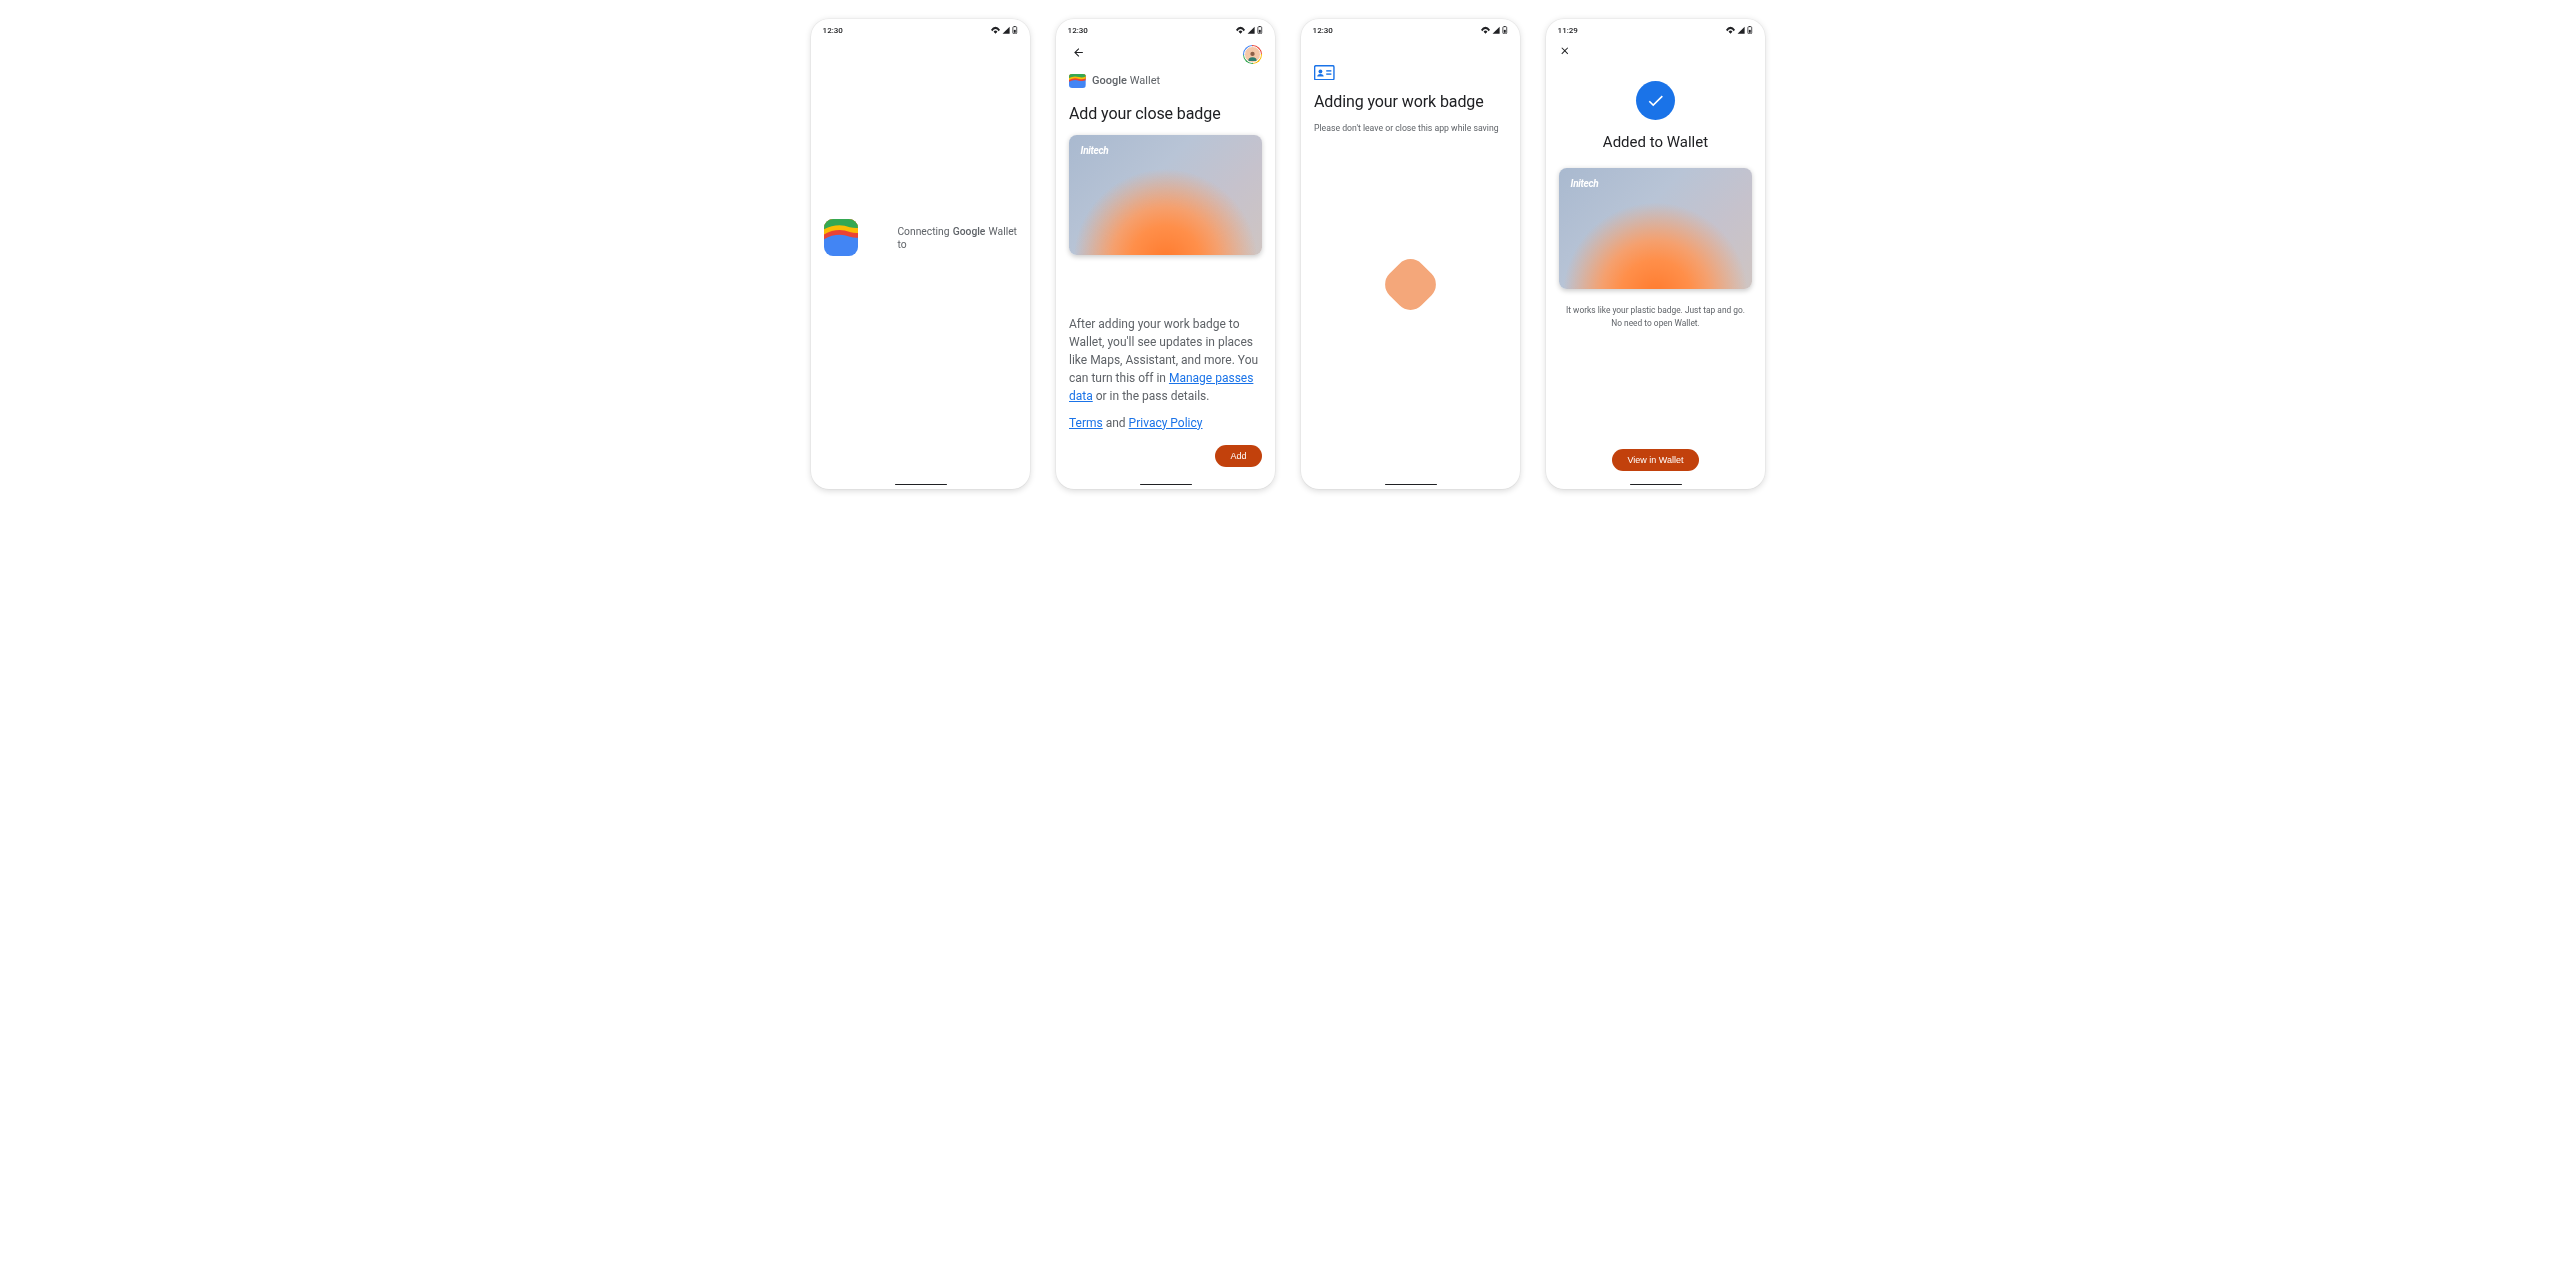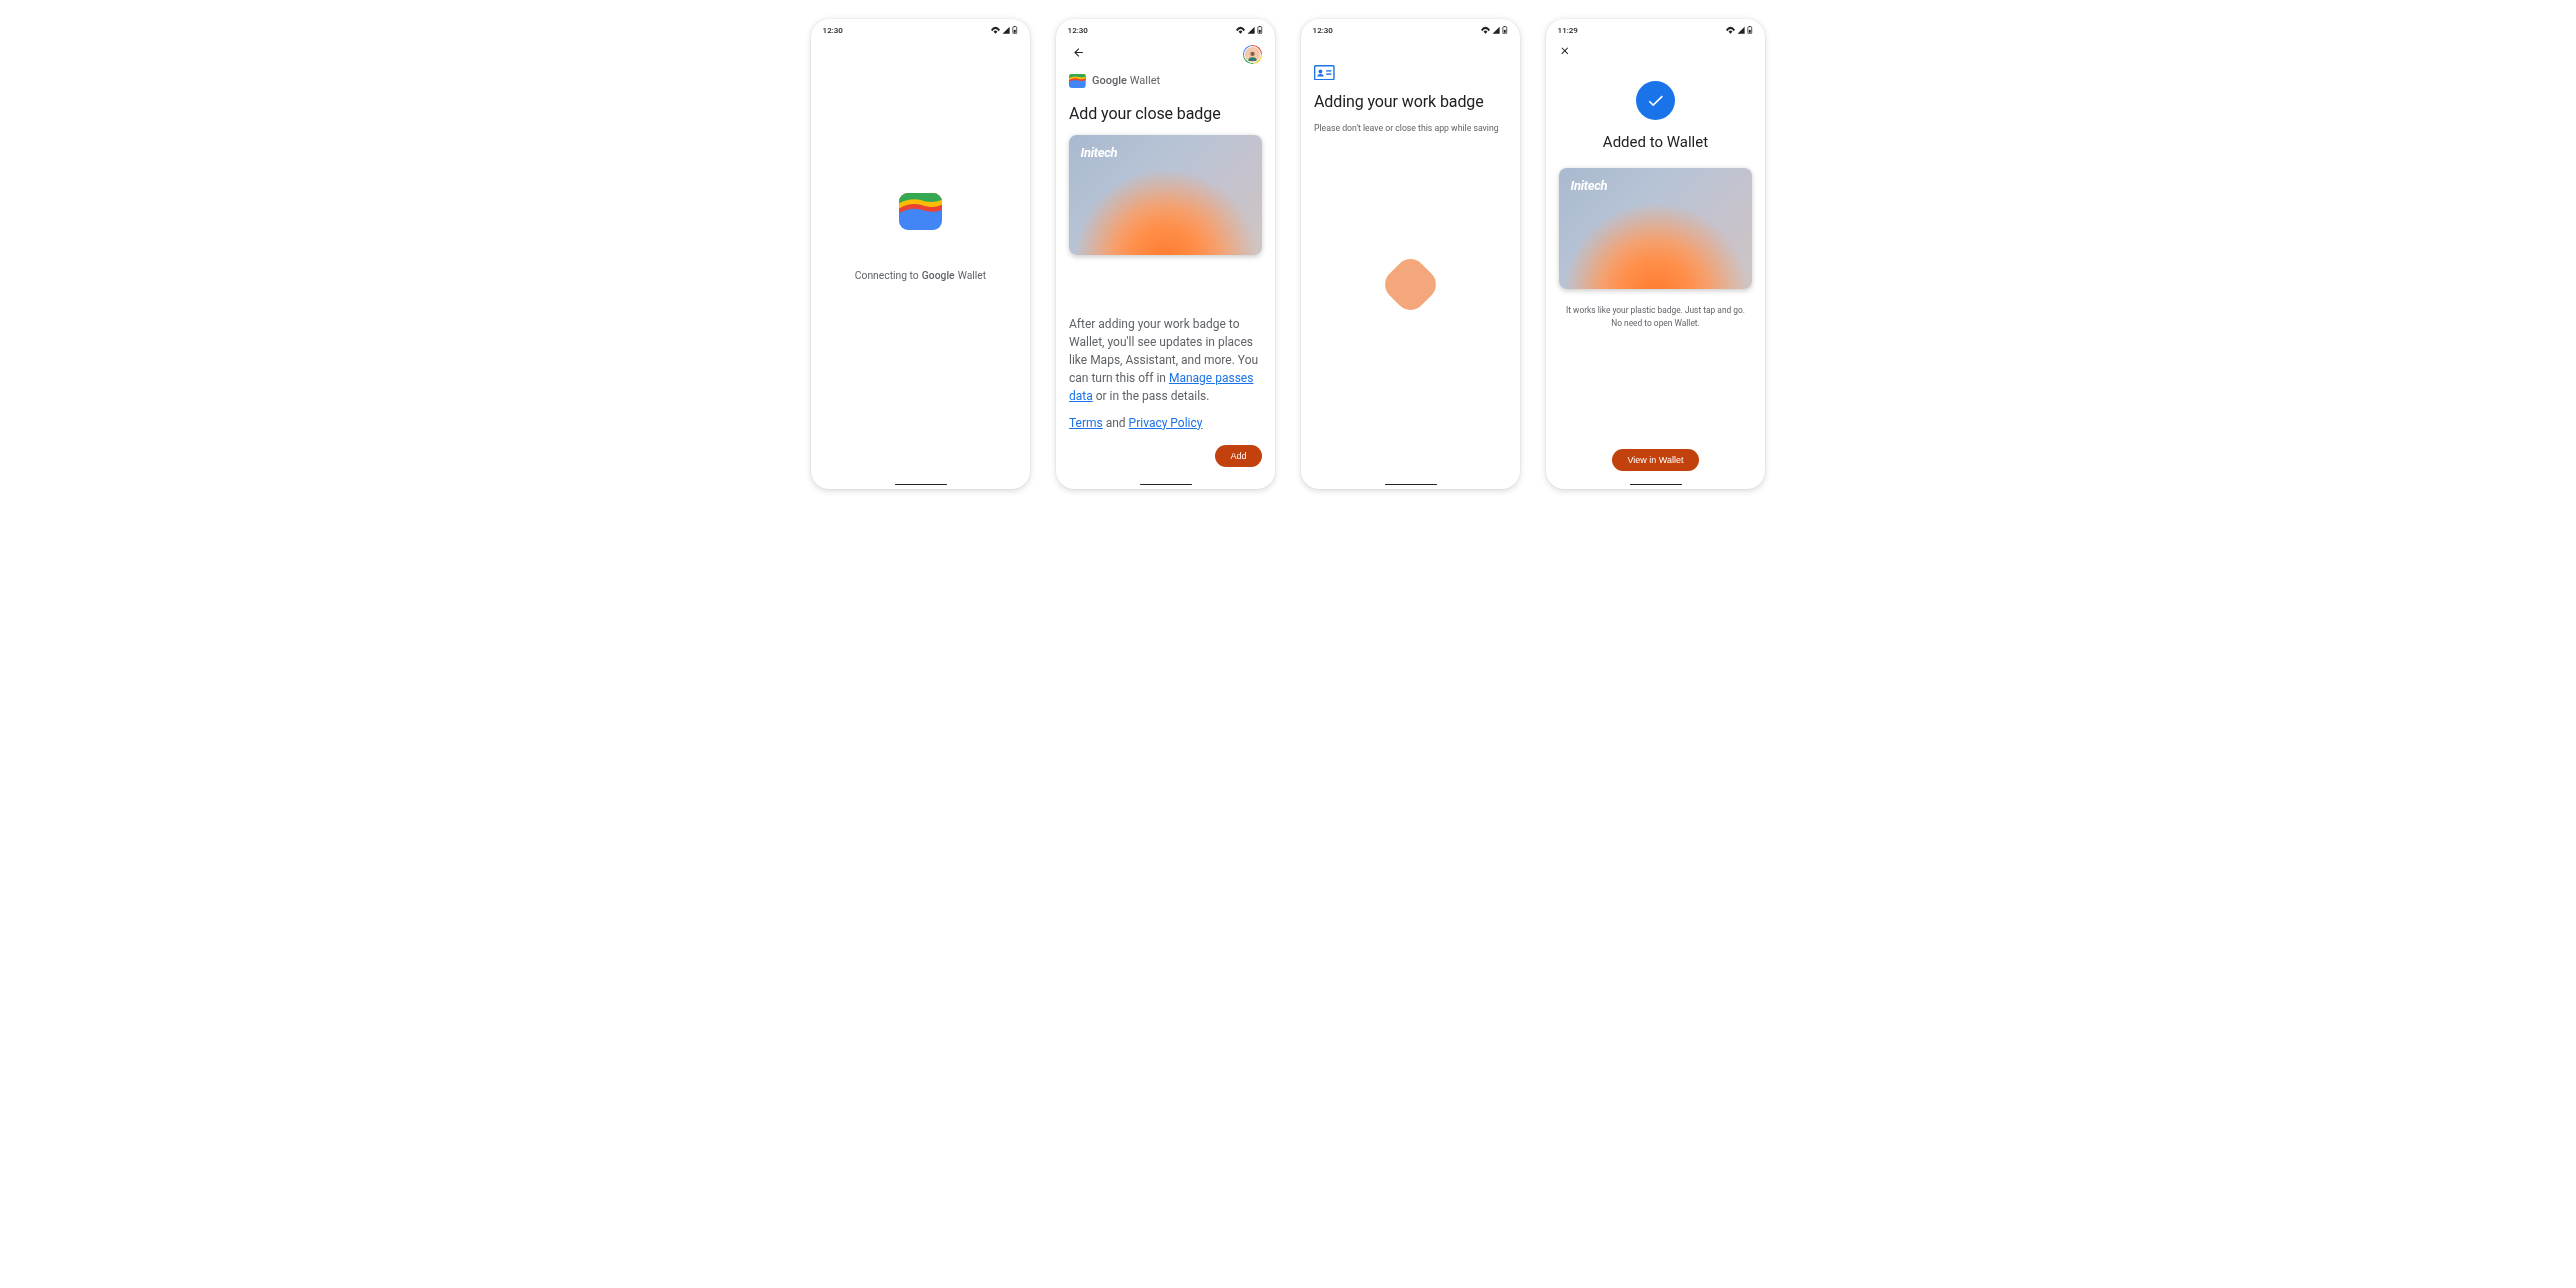--- a/index.html
+++ b/index.html
@@ -51,21 +51,21 @@
     display: flex;
     flex-direction: column;
     padding: 0 13px;
     position: relative;
   }
 
   
   .s1-center {
     flex: 1;
     display: flex;
-    flex-direction: column;
+    flex-direction: row;
     align-items: center;
     justify-content: center;
     gap: 39px;
     transform: translateY(-26px);
   }
   .wallet-logo-lg {
     width: 43px;
     height: 37px;
     border-radius: 9px;
     overflow: hidden;
@@ -149,21 +149,21 @@
       radial-gradient(circle at 50% 105%, #ff7a2d 0%, #ff8f4a 22%, #f5a06e 34%, rgba(245,160,110,0) 58%),
       linear-gradient(135deg, #a9b9cf 0%, #b8c4d6 40%, #c6c2cc 70%, #cfc5c2 100%);
     aspect-ratio: 1.6/1;
   }
   .badge-label {
     position: absolute;
     top: 10.3px;
     left: 11.6px;
     color: #fff;
     font-weight: 700;
-    font-size: 13px;
+    font-size: 10px;
     font-style: italic;
     letter-spacing: -0.3px;
   }
   .footer-text {
     font-size: 12px;
     color: #5f6368;
     line-height: 1.5;
   }
   .footer-text a, .link {
     color: #1a73e8;

